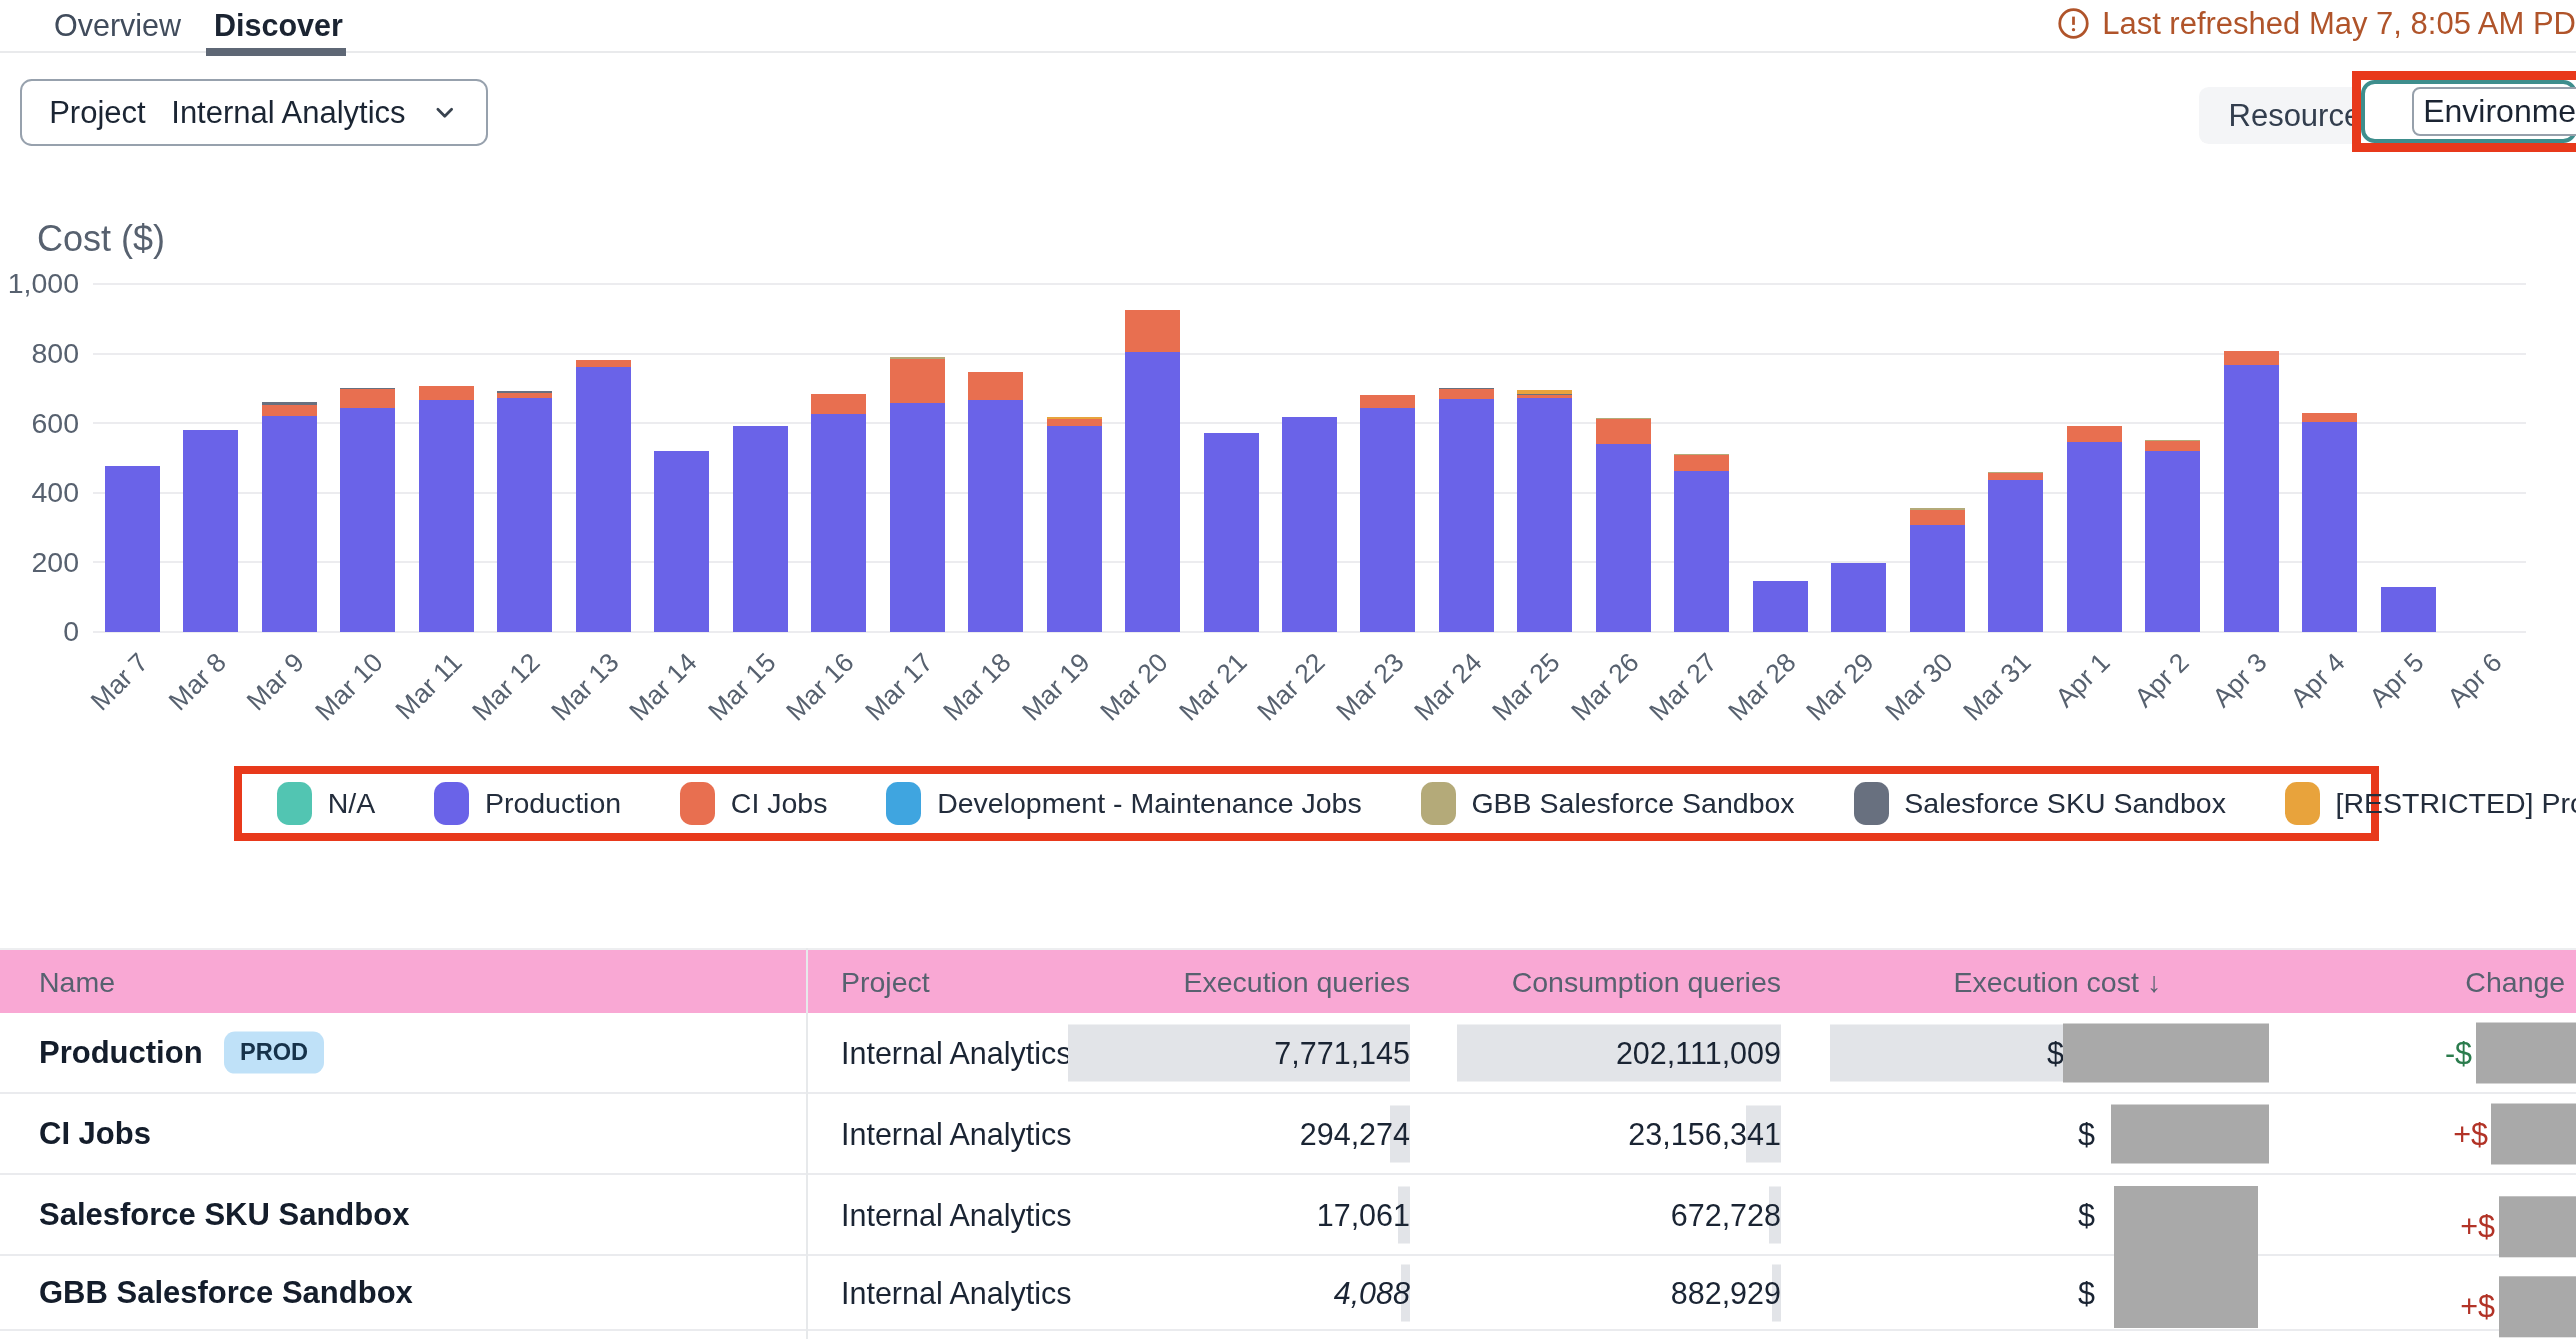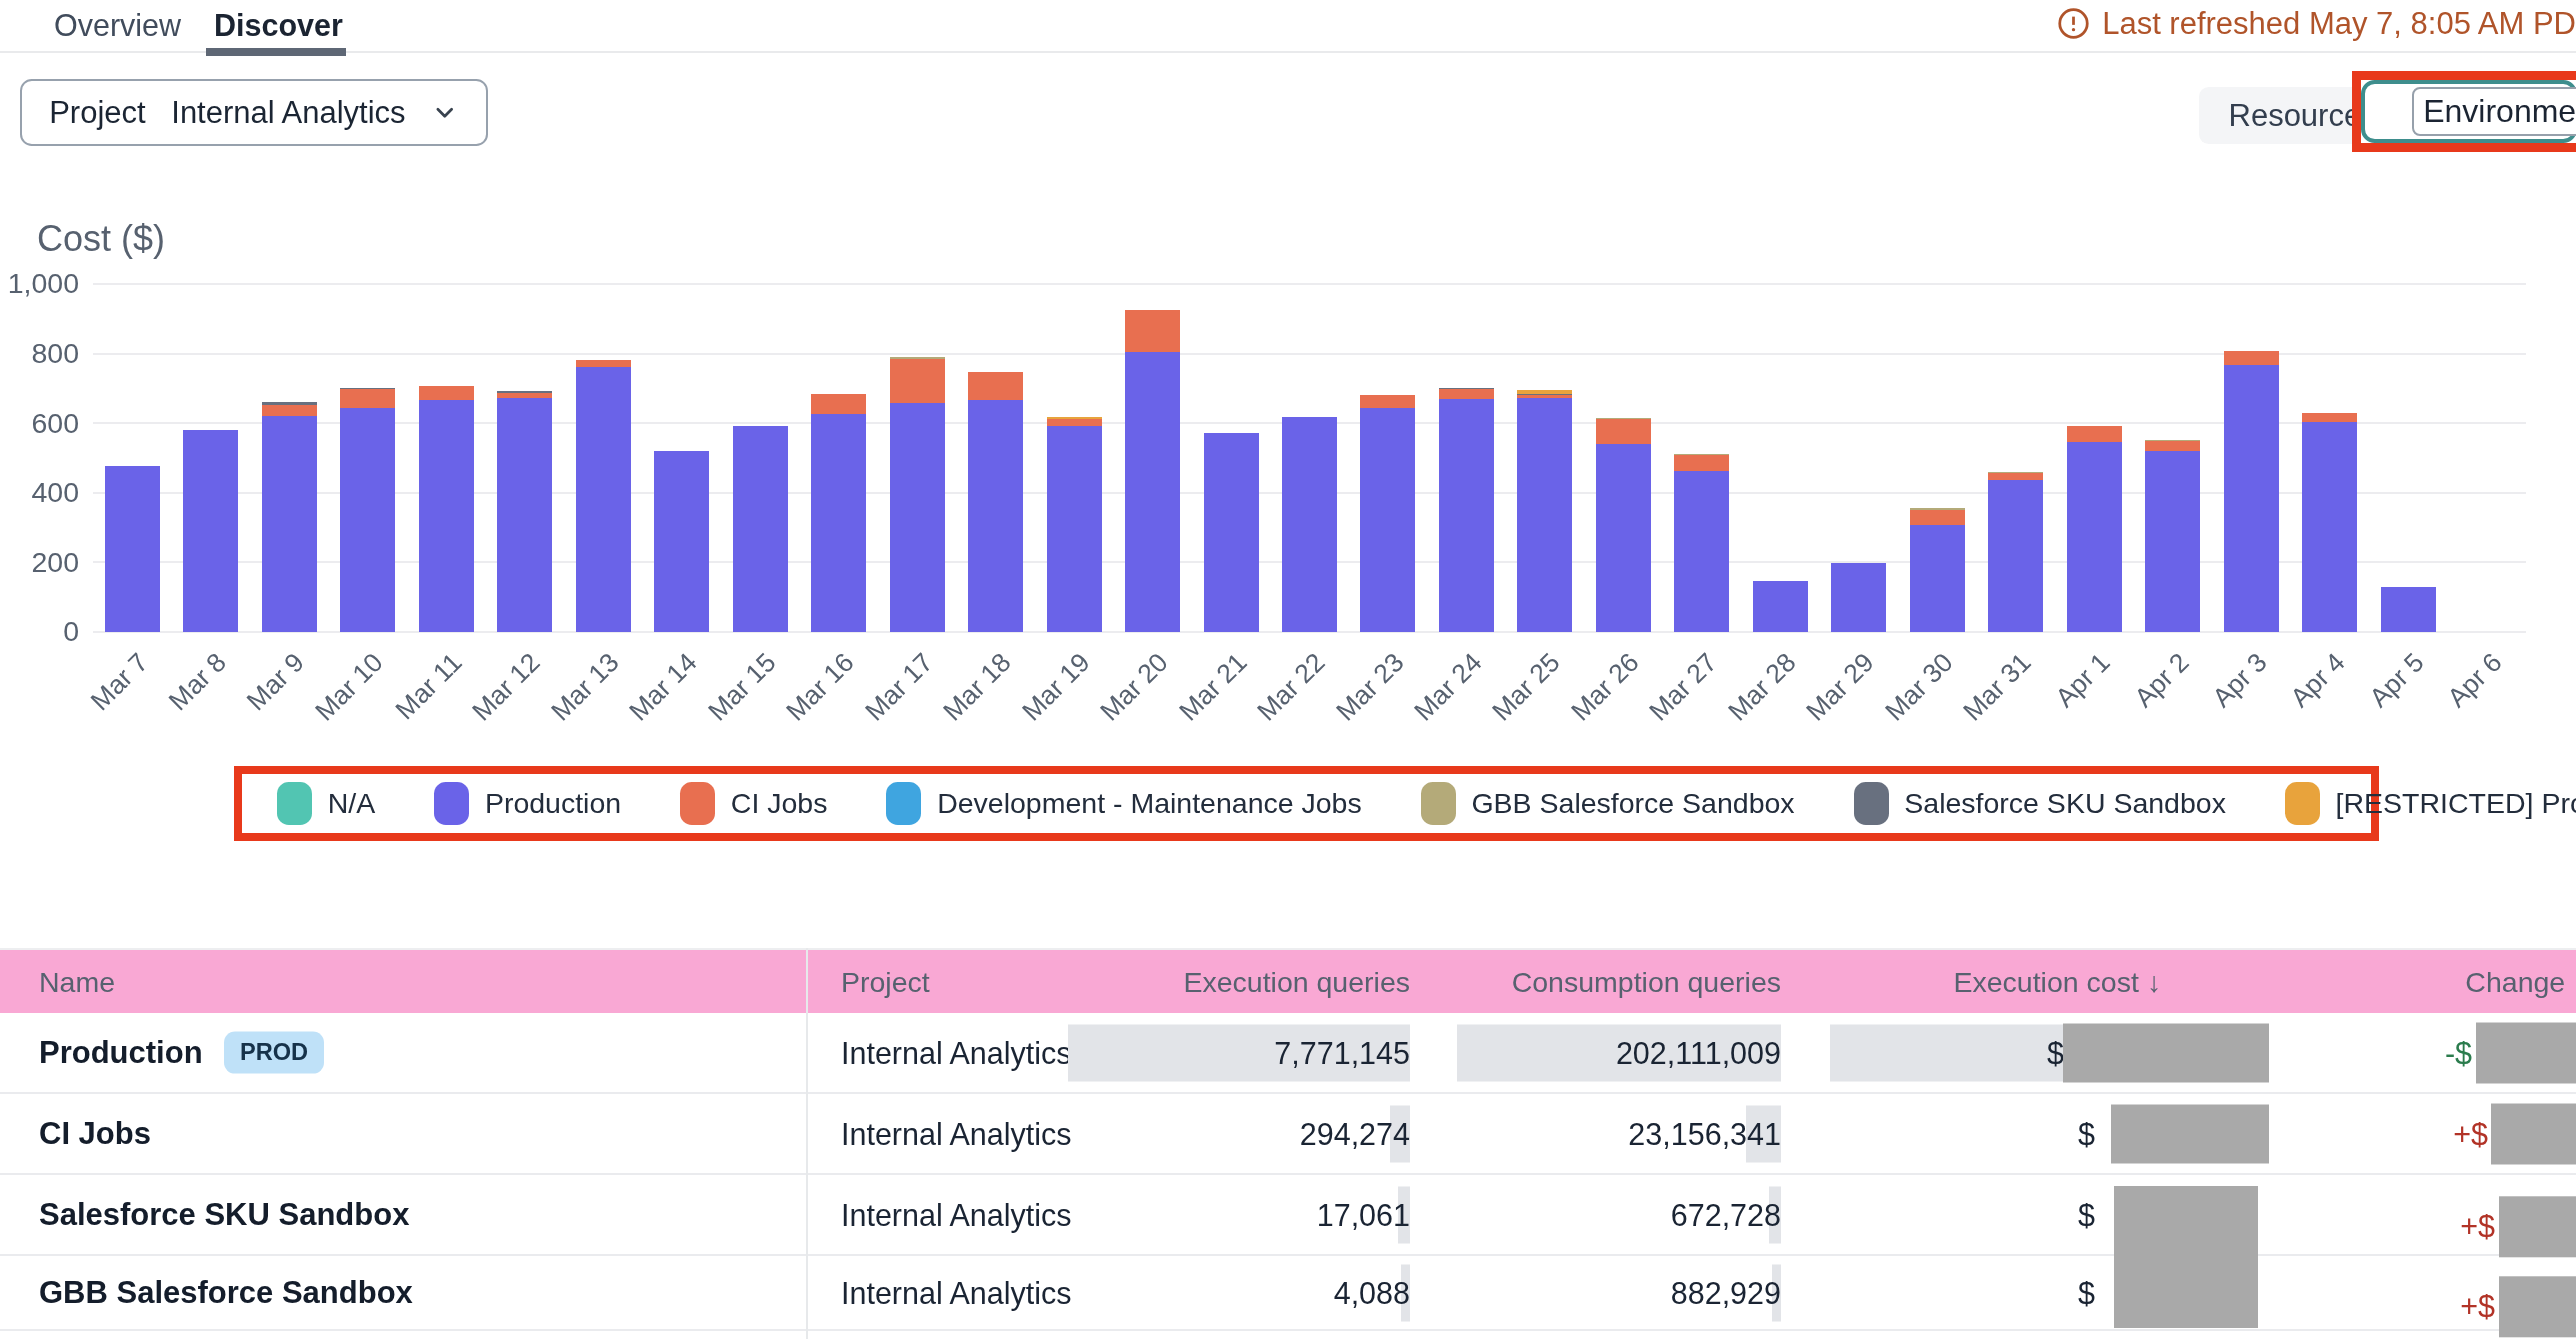--- a/index.html
+++ b/index.html
@@ -485,21 +485,21 @@
           <div class="sign pos" style="right: 81px; margin-top: 11.8px;">+$</div>
           <div class="redact" style="right: 0px; width: 77px; height: 61px; top: 50%; transform: translateY(calc(-50% + 11.8px));"></div>
         </div>
         <div class="row" style="height: 75px;">
           <div class="cell cname">
             <span>GBB Salesforce Sandbox</span>
           </div>
           <div class="cell cproject">Internal Analytics</div>
           <div class="databar" style="right: 1166px; width: 8.8px;"></div>
           <div class="databar" style="right: 795px; width: 8.8px;"></div>
-          <div class="cell num" style="right: 1166px;">4,088</div>
+          <div class="cell num" style="right: 1166px; font-style: italic;">4,088</div>
           <div class="cell num" style="right: 795px;">882,929</div>
           <div class="cell num" style="right: 481px;">$</div>
           <div class="sign pos" style="right: 81px; margin-top: 13.8px;">+$</div>
           <div class="redact" style="right: 0px; width: 77px; height: 61px; top: 50%; transform: translateY(calc(-50% + 13.8px));"></div>
         </div>
       </div>
   </div>
   <div id="vdivider"></div>
   <div id="span-redact"></div>
 

